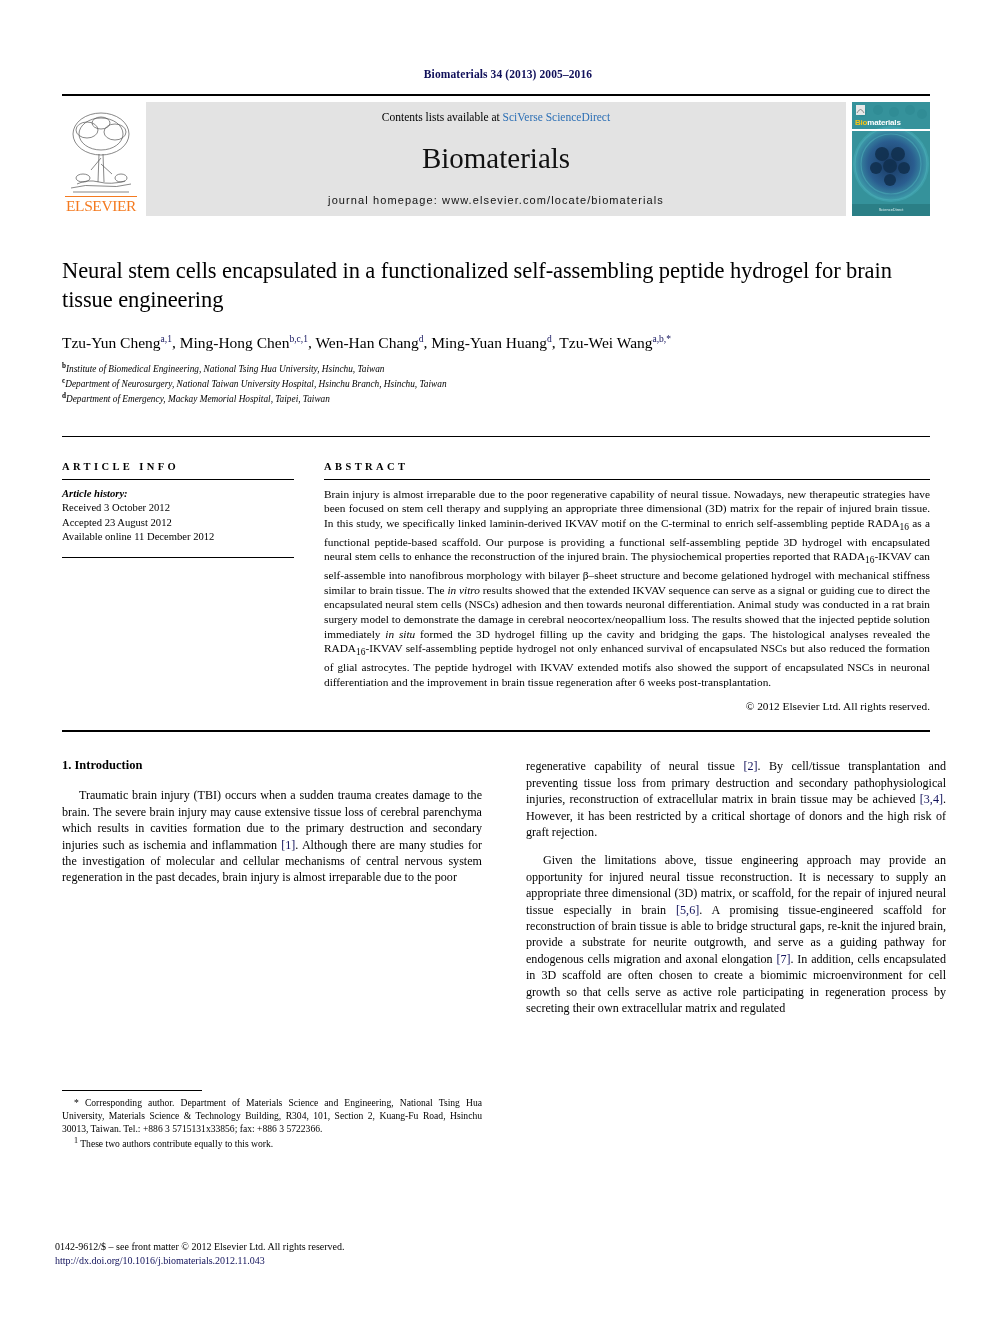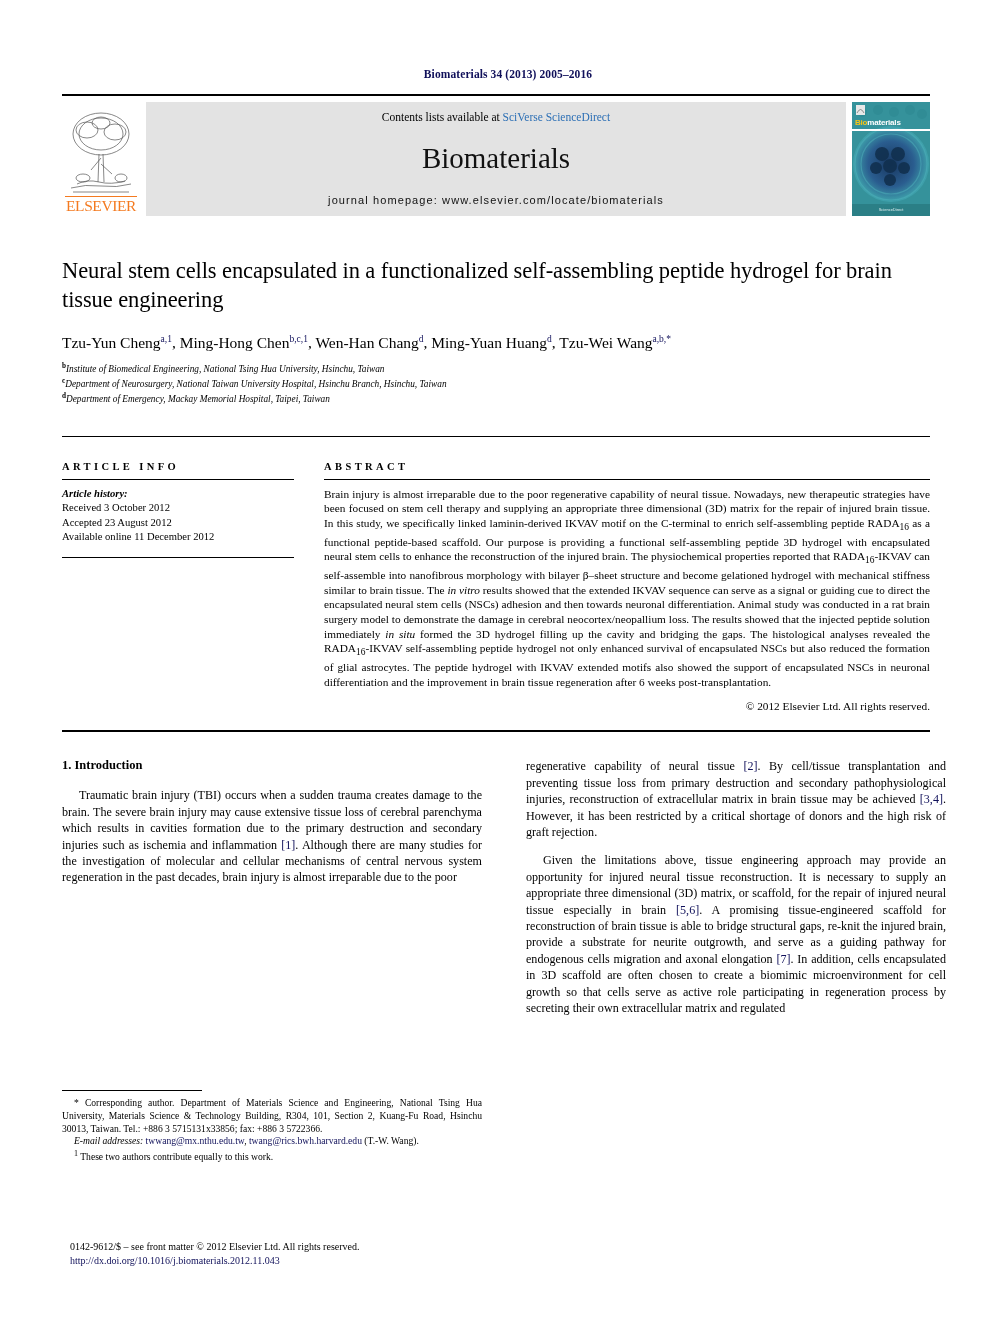--- a/index.html
+++ b/index.html
@@ -221,21 +221,21 @@
     font-size: 9.6px;
     line-height: 12.8px;
     text-align: justify;
     margin: 0;
   }
   .fn-indent { text-indent: 12px; }
   .fn .ital { font-style: italic; }
   .mail { color: #10105a; }
 
   
-  .bottom-block { position: absolute; left: 70px; top: 1240px; width: 500px; }
+  .bottom-block { position: absolute; left: 55px; top: 1240px; width: 500px; }
   .issn {
     font-family: "Liberation Serif", serif;
     font-size: 10px;
     line-height: 13.5px;
   }
   .doi { color: #10105a; }
 </style>
 </head>
 <body>
 
@@ -361,21 +361,20 @@
 
     <div class="bcol">
       <p class="para" style="text-indent:0"><span>regenerative capability of neural tissue </span><span class="ref">[2]</span><span>. By cell/tissue transplantation and preventing tissue loss from primary destruction and secondary pathophysiological injuries, reconstruction of extracellular matrix in brain tissue may be achieved </span><span class="ref">[3,4]</span><span>. However, it has been restricted by a critical shortage of donors and the high risk of graft rejection.</span></p>
       <p class="para"><span>Given the limitations above, tissue engineering approach may provide an opportunity for injured neural tissue reconstruction. It is necessary to supply an appropriate three dimensional (3D) matrix, or scaffold, for the repair of injured neural tissue especially in brain </span><span class="ref">[5,6]</span><span>. A promising tissue-engineered scaffold for reconstruction of brain tissue is able to bridge structural gaps, re-knit the injured brain, provide a substrate for neurite outgrowth, and serve as a guiding pathway for endogenous cells migration and axonal elongation </span><span class="ref">[7]</span><span>. In addition, cells encapsulated in 3D scaffold are often chosen to create a biomimic microenvironment for cell growth so that cells serve as active role participating in regeneration process by secreting their own extracellular matrix and regulated</span></p>
     </div>
   </div>
 
   <div class="footnote-wrap">
     <div class="fn-rule"></div>
     <p class="fn fn-indent"><span>*</span><span> Corresponding author. Department of Materials Science and Engineering, National Tsing Hua University, Materials Science &amp; Technology Building, R304, 101, Section 2, Kuang-Fu Road, Hsinchu 30013, Taiwan. Tel.: +886 3 5715131x33856; fax: +886 3 5722366.</span></p>
-    <p class="fn fn-indent"><span class="ital">E-mail addresses:</span> <span class="mail">twwang@mx.nthu.edu.tw</span><span>, </span><span class="mail">twang@rics.bwh.harvard.edu</span><span> (T.-W. Wang).</span></p>
     <p class="fn fn-indent"><sup>1</sup><span> These two authors contribute equally to this work.</span></p>
   </div>
 
   <div class="bottom-block">
     <div class="issn">0142-9612/$ – see front matter © 2012 Elsevier Ltd. All rights reserved.</div>
     <div class="issn doi">http://dx.doi.org/10.1016/j.biomaterials.2012.11.043</div>
   </div>
 
 </div>
 

